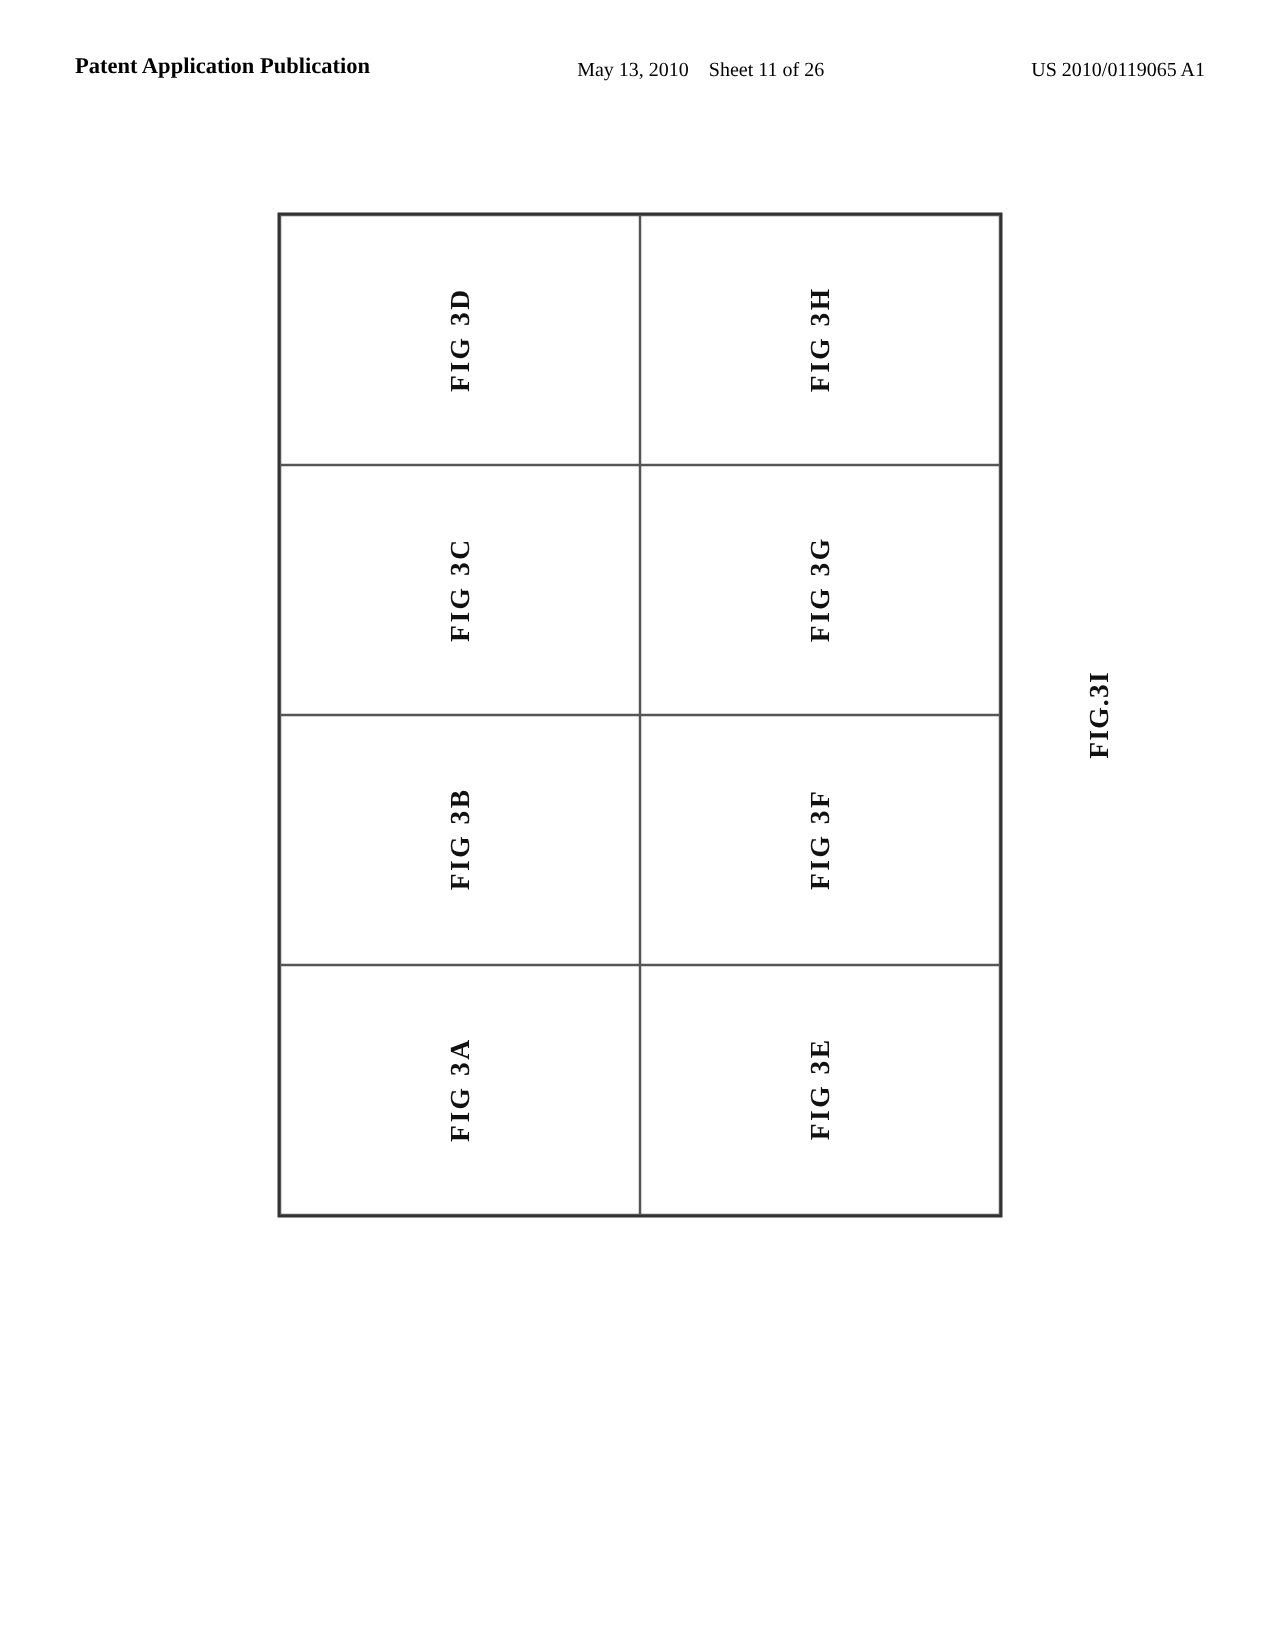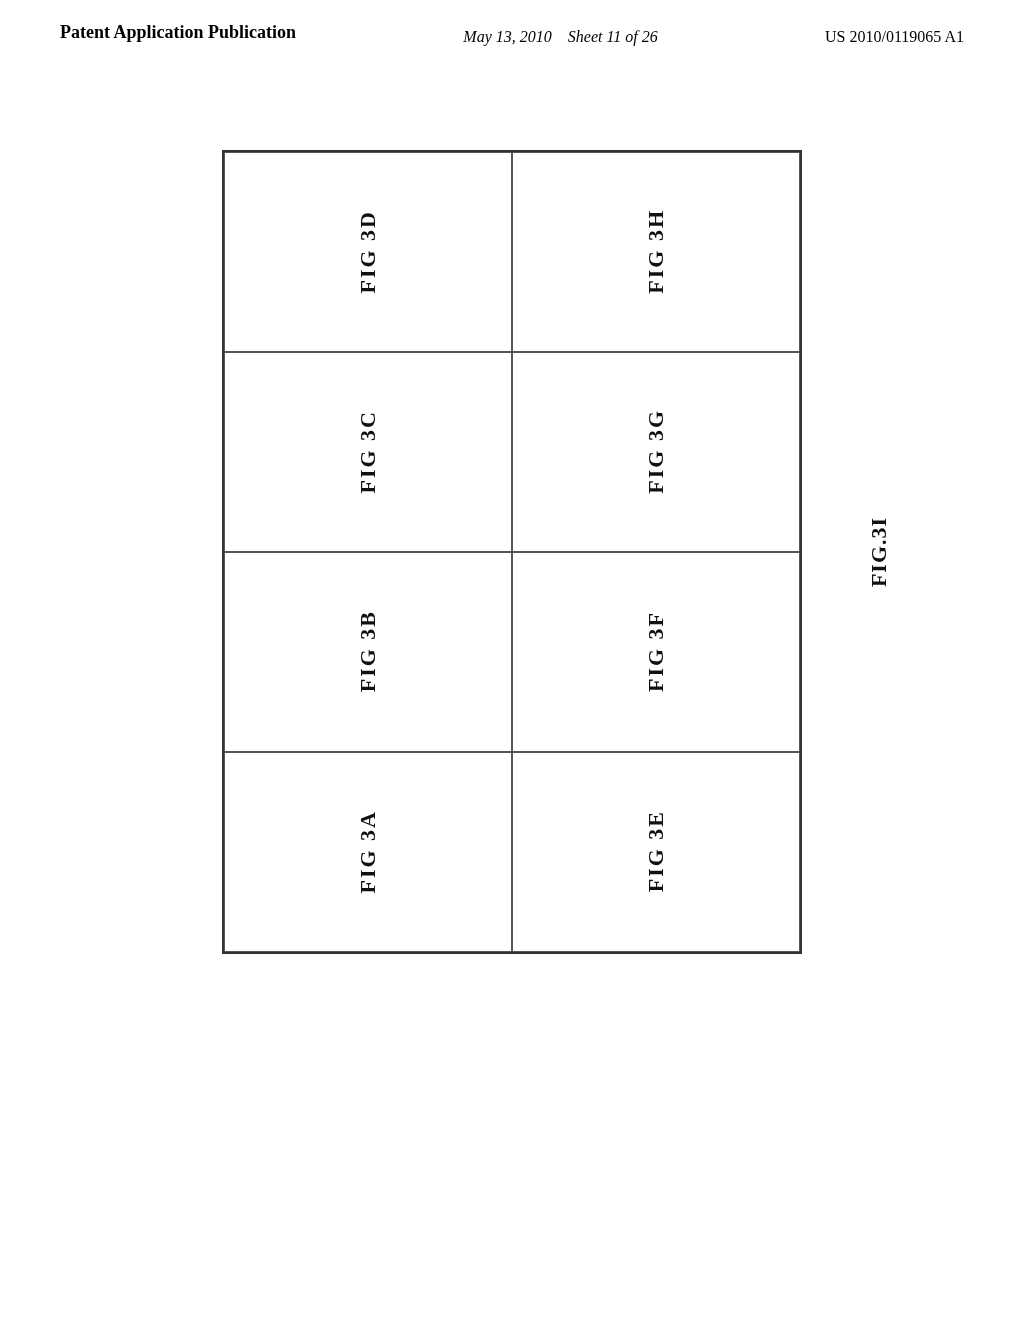--- a/index.html
+++ b/index.html
@@ -14,36 +14,35 @@
       background: #ffffff;
       font-family: 'Times New Roman', Times, serif;
       position: relative;
       overflow: hidden;
     }
 
     .page-header {
       display: flex;
       justify-content: space-between;
       align-items: flex-start;
-      padding: 20px 60px 20px 60px;
+      padding: 40px 60px 20px 60px;
       border-bottom: none;
     }
 
     .header-left {
       font-size: 18px;
       font-weight: bold;
       line-height: 1.4;
     }
 
     .header-center {
       font-size: 16px;
       text-align: center;
       line-height: 1.6;
       padding-top: 4px;
-      font-style: italic;
     }
 
     .header-right {
       font-size: 16px;
       text-align: center;
       line-height: 1.6;
       padding-top: 4px;
     }
 
     .main-content {

